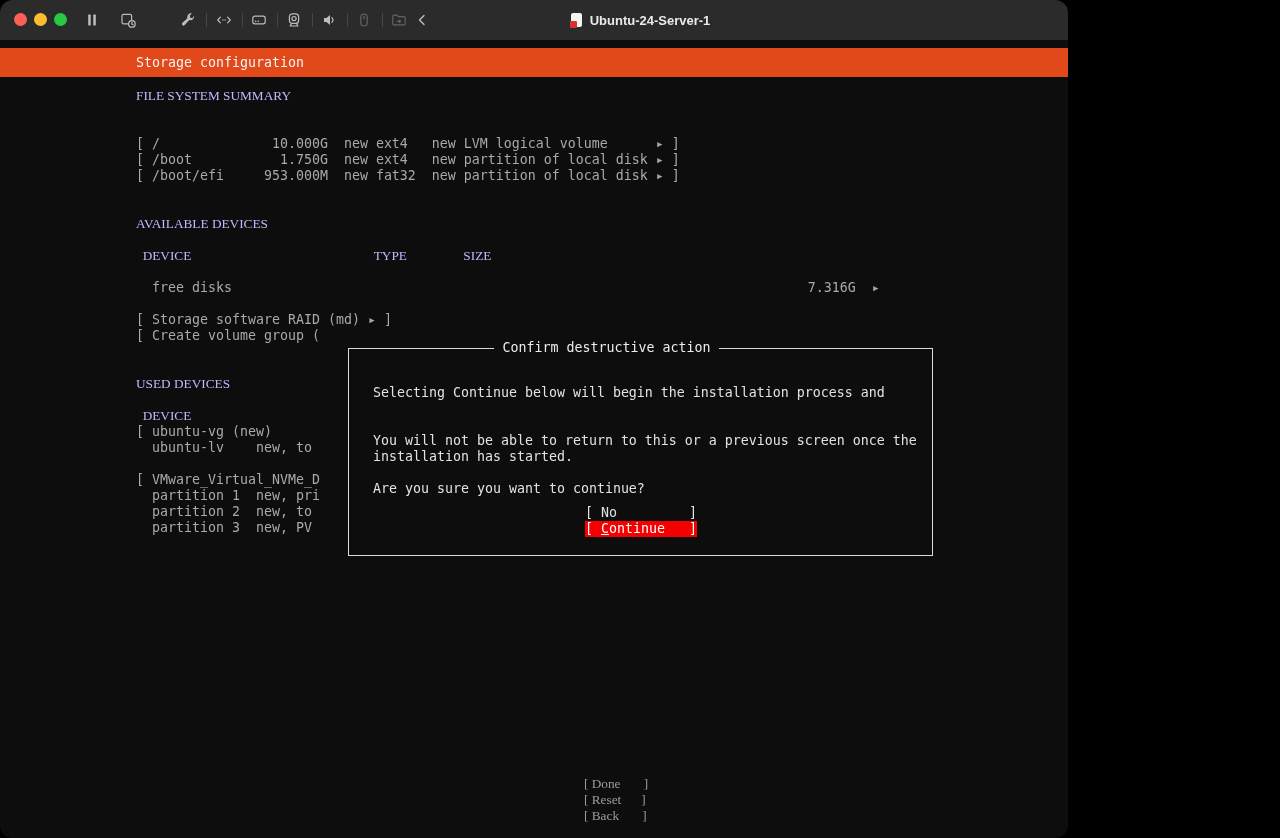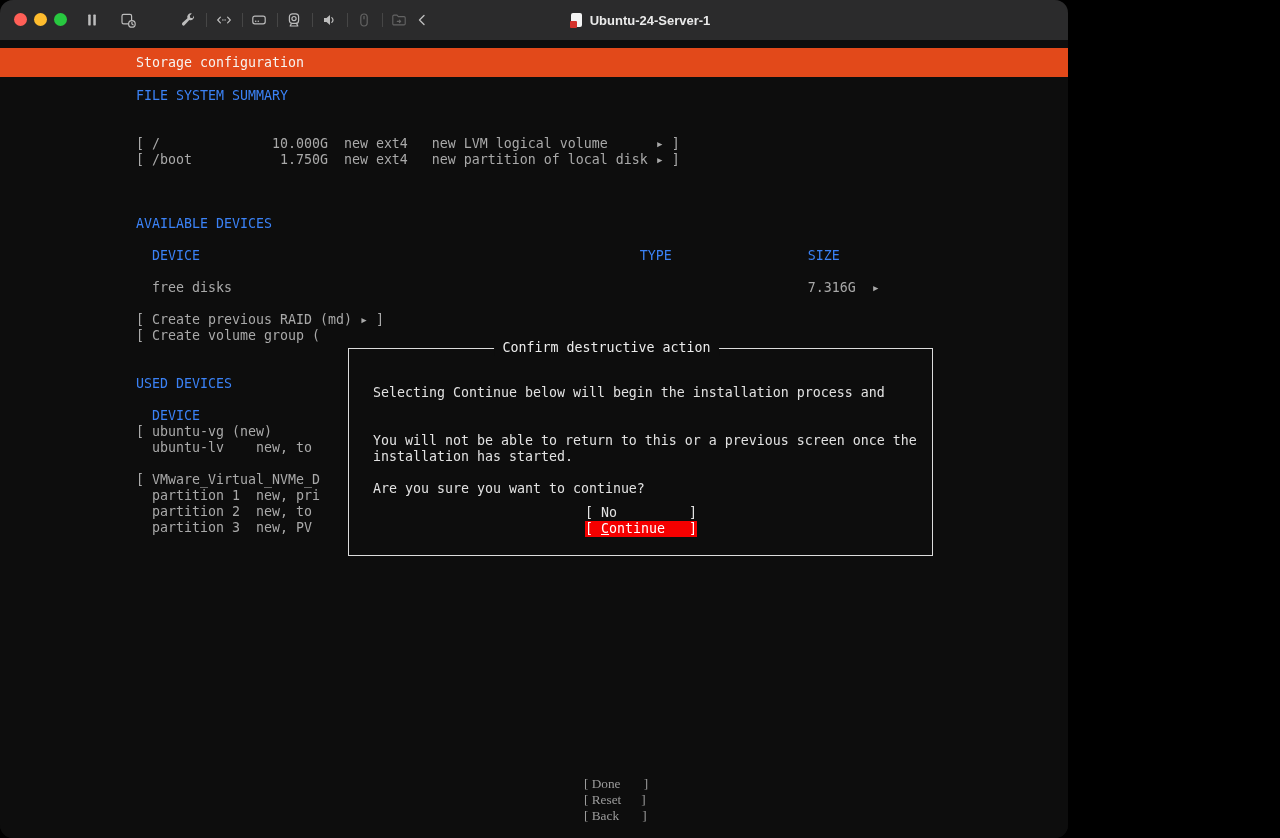--- a/index.html
+++ b/index.html
@@ -23,21 +23,21 @@
   .winmode svg{width:18px;height:18px;display:block;}
 
   
   .term{position:absolute;top:40px;left:0;width:1280px;height:798px;background:#0d0d0d;
         font-family:"DejaVu Sans Mono",monospace;font-size:13.29px;line-height:16px;}
   .appbar{position:absolute;top:8px;left:0;width:1280px;height:29px;background:#e2491a;}
   .appbar .ptitle{position:absolute;left:136px;top:0;line-height:29px;color:#f7f4f1;white-space:pre;}
   .appbar .help{position:absolute;left:1082px;top:0;line-height:29px;color:#f7f4f1;white-space:pre;cursor:default;}
 
   pre.tline{position:absolute;left:136px;margin:0;white-space:pre;color:#a9a9a9;}
-  pre.tline.dim{color:#3b82f6;}
+  pre.tline.dim{color:#c4b5fd;font-family:Liberation Serif, serif;}
   pre.tline.fbtn{left:584px;color:#9c9c9c;font-family:Liberation Serif, serif;}
 
   
   .dialog{position:absolute;left:348px;top:308px;width:585px;height:208px;box-sizing:border-box;
           border:1px solid #dcdcdc;background:#0d0d0d;}
   .dtitle{position:absolute;top:-9px;left:calc(50% - 34px);transform:translateX(-50%);
           margin:0;padding:0 9px;background:#0d0d0d;color:#ececec;white-space:pre;}
   pre.dline{position:absolute;left:16px;margin:8px;white-space:pre;color:#e2e2e2;}
   pre.dbtn{position:absolute;left:236px;margin:0;white-space:pre;color:#e2e2e2;}
   pre.dbtn.cont{background:#f50000;color:#ffffff;}
@@ -141,25 +141,26 @@
   <div class="term">
 
     <div class="appbar">
       <span class="ptitle">Storage configuration</span>
       <span class="help">[ Help ]</span>
     </div>
 
     <pre class="tline dim" style="top:48px">FILE SYSTEM SUMMARY</pre>
     <pre class="tline" style="top:96px">[ /              10.000G  new ext4   new LVM logical volume      ▸ ]</pre>
     <pre class="tline" style="top:112px">[ /boot           1.750G  new ext4   new partition of local disk ▸ ]</pre>
+    <pre class="tline" style="top:128px">[ /boot/efi     953.000M  new fat32  new partition of local disk ▸ ]</pre>
 
     <pre class="tline dim" style="top:176px">AVAILABLE DEVICES</pre>
     <pre class="tline dim" style="top:208px">  DEVICE                                                       TYPE                 SIZE</pre>
     <pre class="tline" style="top:240px">  free disks                                                                        7.316G  ▸</pre>
-    <pre class="tline" style="top:272px">[ Create previous RAID (md) ▸ ]</pre>
+    <pre class="tline" style="top:272px">[ Storage software RAID (md) ▸ ]</pre>
     <pre class="tline" style="top:288px">[ Create volume group (</pre>
 
     <pre class="tline dim" style="top:336px">USED DEVICES</pre>
     <pre class="tline dim" style="top:368px">  DEVICE</pre>
     <pre class="tline" style="top:384px">[ ubuntu-vg (new)</pre>
     <pre class="tline" style="top:400px">  ubuntu-lv    new, to</pre>
     <pre class="tline" style="top:432px">[ VMware_Virtual_NVMe_D</pre>
     <pre class="tline" style="top:448px">  partition 1  new, pri</pre>
     <pre class="tline" style="top:464px">  partition 2  new, to</pre>
     <pre class="tline" style="top:480px">  partition 3  new, PV</pre>

